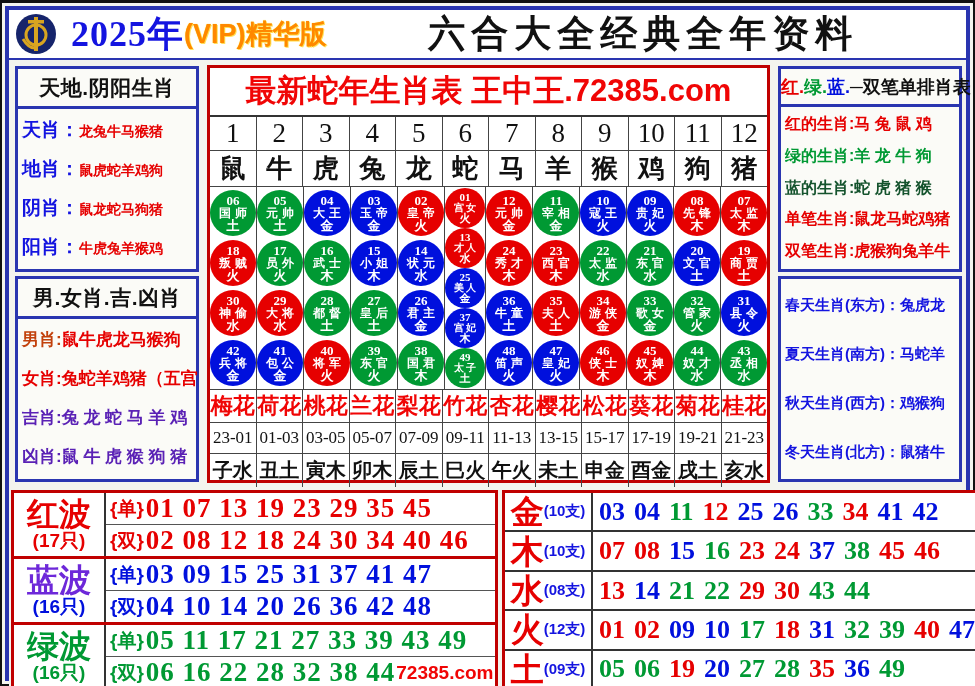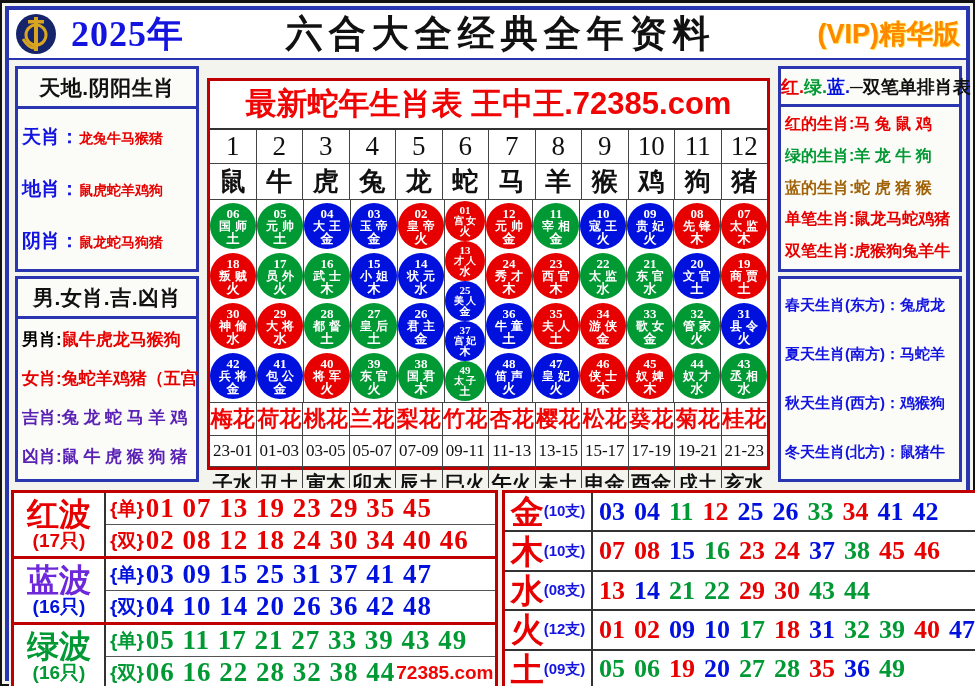--- a/index.html
+++ b/index.html
@@ -16,21 +16,21 @@
   #year { color:#1414e0; font-size:36px; font-weight:bold; font-family:"Liberation Serif", serif;
           margin-left:14px; letter-spacing:1px; }
   #main-title { flex:1; text-align:center; font-size:37px; font-weight:bold; color:#111;
                 letter-spacing:6px; white-space:nowrap; }
   #vip { color:#ff8800; font-size:27px; font-weight:bold; white-space:nowrap;
          text-shadow:0 0 1px #ffd700, 1px 1px 0 #ffe066; }
 
   
   #main { display:flex; flex:0 0 auto; height:428px; background:#f4f4ee; }
   .side { width:196px; flex:0 0 auto; display:flex; flex-direction:column; padding:6px; }
-  #center-wrap { flex:1; padding:18px 2px; }
+  #center-wrap { flex:1; padding:5px 2px; }
 
   .sidebox { border:3px solid #2a35b0; background:#fbfbf7; margin-bottom:4px;
              display:flex; flex-direction:column; flex:1; }
   .sidebox:last-child { margin-bottom:0; }
   .sidebox-title { text-align:center; font-weight:bold; color:#111; font-size:21px;
                    padding:5px 0 4px; border-bottom:3px solid #2a35b0; white-space:nowrap; letter-spacing:0.5px; }
   .side-rows { flex:1; display:flex; flex-direction:column; justify-content:space-around; padding:2px 4px; }
   .side-row { white-space:nowrap; font-weight:bold; line-height:1.1; }
   .side-row .lbl { font-size:19px; }
   .side-row .val { font-size:14px; }
@@ -105,38 +105,39 @@
 
   <div id="header">
     <svg id="logo" viewBox="0 0 42 42">
       <circle cx="21" cy="21" r="20" fill="#16246b"></circle>
       <circle cx="21" cy="22" r="10" fill="none" stroke="#d9a520" stroke-width="3"></circle>
       <rect x="19" y="4" width="4" height="34" fill="#d9a520"></rect>
       <rect x="13" y="7" width="16" height="3.5" fill="#d9a520"></rect>
       <path d="M8 26 q6 10 13 9" stroke="#d9a520" stroke-width="3" fill="none"></path>
     </svg>
     <span id="year">2025年</span>
+    <span id="vip">(VIP)精华版</span>
     <span id="main-title">六合大全经典全年资料</span>
-    <span id="vip">(VIP)精华版</span>
   </div>
 
   <div id="main">
     <div class="side">
       <div class="sidebox" id="left-top">
         <div class="sidebox-title">天地.阴阳生肖</div>
         <div class="side-rows">
               <div class="side-row"><span class="lbl" style="color: rgb(20, 20, 224);">天肖：</span><span class="val" style="color: rgb(230, 0, 0);">龙兔牛马猴猪</span></div>
               <div class="side-row"><span class="lbl" style="color: rgb(20, 20, 224);">地肖：</span><span class="val" style="color: rgb(230, 0, 0);">鼠虎蛇羊鸡狗</span></div>
               <div class="side-row"><span class="lbl" style="color: rgb(20, 20, 224);">阴肖：</span><span class="val" style="color: rgb(230, 0, 0);">鼠龙蛇马狗猪</span></div>
+              <div class="side-row"><span class="lbl" style="color: rgb(20, 20, 224);">阳肖：</span><span class="val" style="color: rgb(230, 0, 0);">牛虎兔羊猴鸡</span></div>
             </div>
       </div>
       <div class="sidebox" id="left-bottom">
         <div class="sidebox-title">男.女肖.吉.凶肖</div>
         <div class="side-rows">
-              <div class="side-row" style="font-size: 17px;"><span class="lbl" style="color: #000000; font-size: 17px;">男肖:</span><span class="val" style="color: rgb(230, 0, 0); font-size: 17px;">鼠牛虎龙马猴狗</span></div>
+              <div class="side-row" style="font-size: 17px;"><span class="lbl" style="color: #c2410c; font-size: 17px;">男肖:</span><span class="val" style="color: rgb(230, 0, 0); font-size: 17px;">鼠牛虎龙马猴狗</span></div>
               <div class="side-row" style="font-size: 17px;"><span class="lbl" style="color: rgb(230, 0, 0); font-size: 17px;">女肖:</span><span class="val" style="color: rgb(230, 0, 0); font-size: 17px;">兔蛇羊鸡猪（五宫</span></div>
               <div class="side-row" style="font-size: 17px;"><span class="lbl" style="color: rgb(90, 33, 181); font-size: 17px;">吉肖:</span><span class="val" style="color: rgb(90, 33, 181); font-size: 17px;">兔 龙 蛇 马 羊 鸡</span></div>
               <div class="side-row" style="font-size: 17px;"><span class="lbl" style="color: rgb(90, 33, 181); font-size: 17px;">凶肖:</span><span class="val" style="color: rgb(90, 33, 181); font-size: 17px;">鼠 牛 虎 猴 狗 猪</span></div>
             </div>
       </div>
     </div>
 
     <div id="center-wrap">
       <div id="center">
         <div id="banner">最新蛇年生肖表 王中王.72385.com</div>
@@ -483,21 +484,21 @@
             </div>
       </div>
     </div>
 
     <div class="side">
       <div class="sidebox" id="right-top">
         <div class="sidebox-title"><span style="color: rgb(230, 0, 0);">红.</span><span style="color: rgb(0, 153, 51);">绿.</span><span style="color: rgb(0, 16, 221);">蓝.</span><span style="color: rgb(17, 17, 17);">─双笔单排肖表</span></div>
         <div class="side-rows">
               <div class="side-row" style="color: rgb(230, 0, 0);"><span class="lbl" style="font-size: 16px;">红的生肖:</span><span class="val" style="font-size: 16px;">马 兔 鼠 鸡</span></div>
               <div class="side-row" style="color: rgb(0, 153, 51);"><span class="lbl" style="font-size: 16px;">绿的生肖:</span><span class="val" style="font-size: 16px;">羊 龙 牛 狗</span></div>
-              <div class="side-row" style="color: #a16207;"><span class="lbl" style="font-size: 16px;">蓝的生肖:</span><span class="val" style="font-size: 16px;">蛇 虎 猪 猴</span></div>
+              <div class="side-row" style="color: #14532d;"><span class="lbl" style="font-size: 16px;">蓝的生肖:</span><span class="val" style="font-size: 16px;">蛇 虎 猪 猴</span></div>
               <div class="side-row" style="color: rgb(230, 0, 0);"><span class="lbl" style="font-size: 16px;">单笔生肖:</span><span class="val" style="font-size: 16px;">鼠龙马蛇鸡猪</span></div>
               <div class="side-row" style="color: rgb(230, 0, 0);"><span class="lbl" style="font-size: 16px;">双笔生肖:</span><span class="val" style="font-size: 16px;">虎猴狗兔羊牛</span></div>
             </div>
       </div>
       <div class="sidebox" id="right-bottom">
         <div class="side-rows">
               <div class="side-row"><span class="lbl" style="font-size: 15px;">春天生肖(东方)：</span><span class="val" style="font-size: 15px;">兔虎龙</span></div>
               <div class="side-row"><span class="lbl" style="font-size: 15px;">夏天生肖(南方)：</span><span class="val" style="font-size: 15px;">马蛇羊</span></div>
               <div class="side-row"><span class="lbl" style="font-size: 15px;">秋天生肖(西方)：</span><span class="val" style="font-size: 15px;">鸡猴狗</span></div>
               <div class="side-row"><span class="lbl" style="font-size: 15px;">冬天生肖(北方)：</span><span class="val" style="font-size: 15px;">鼠猪牛</span></div>

